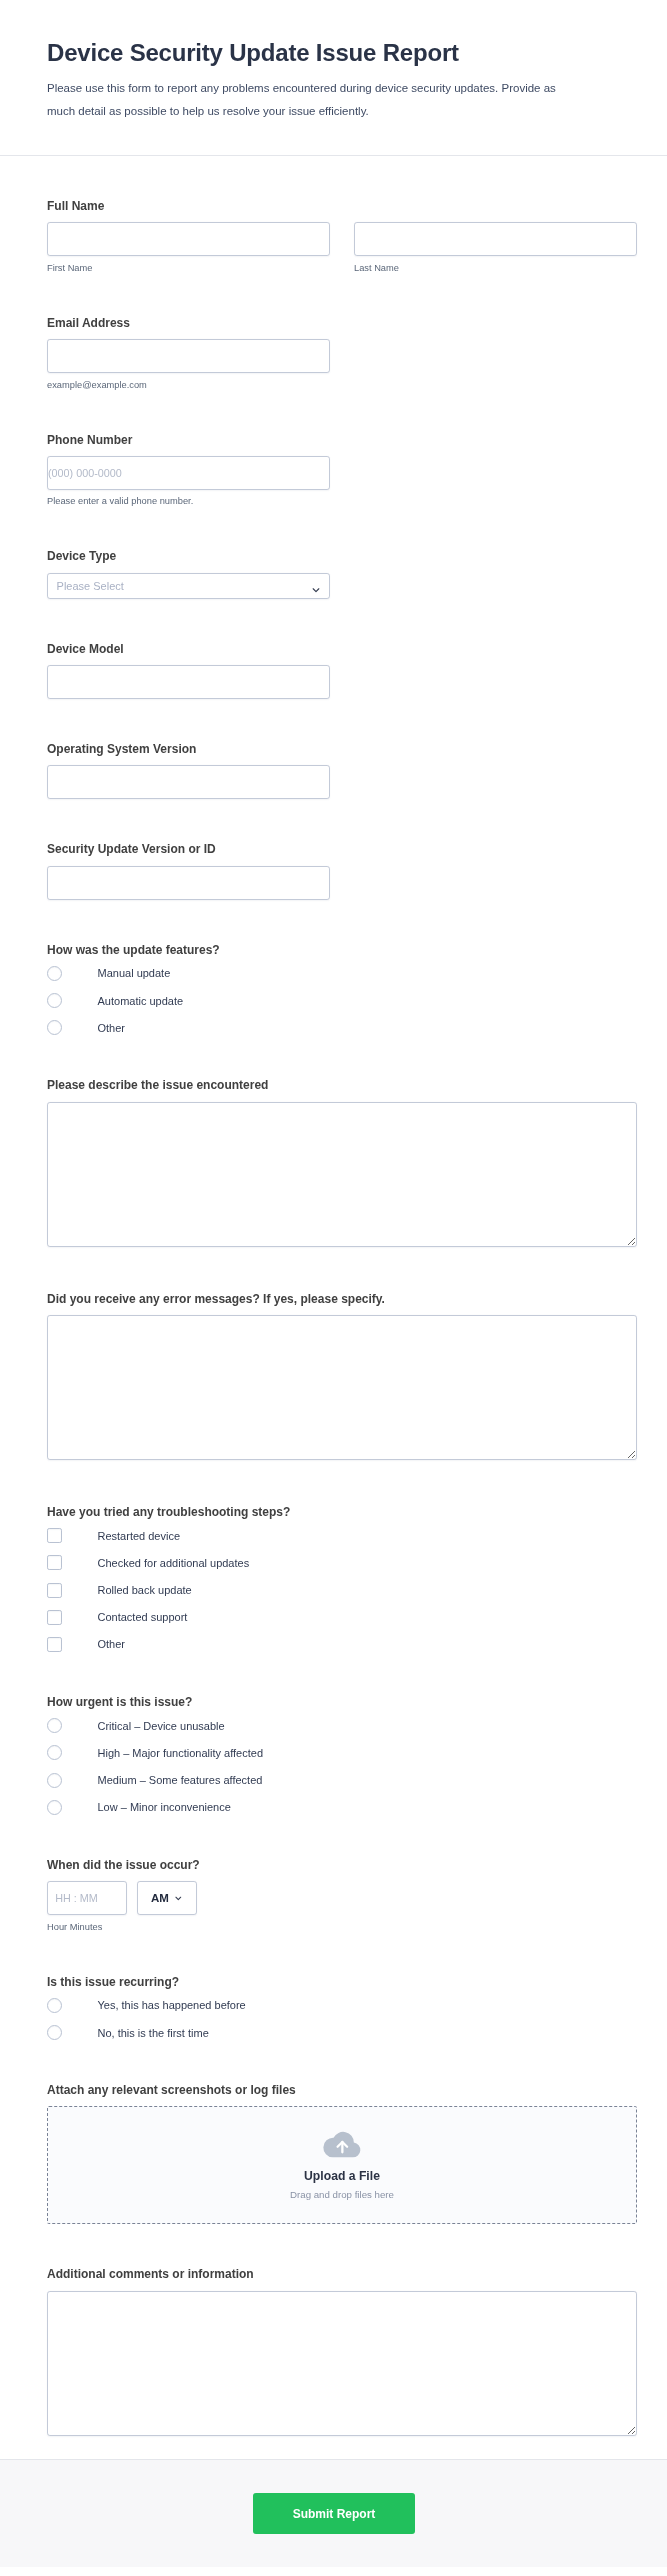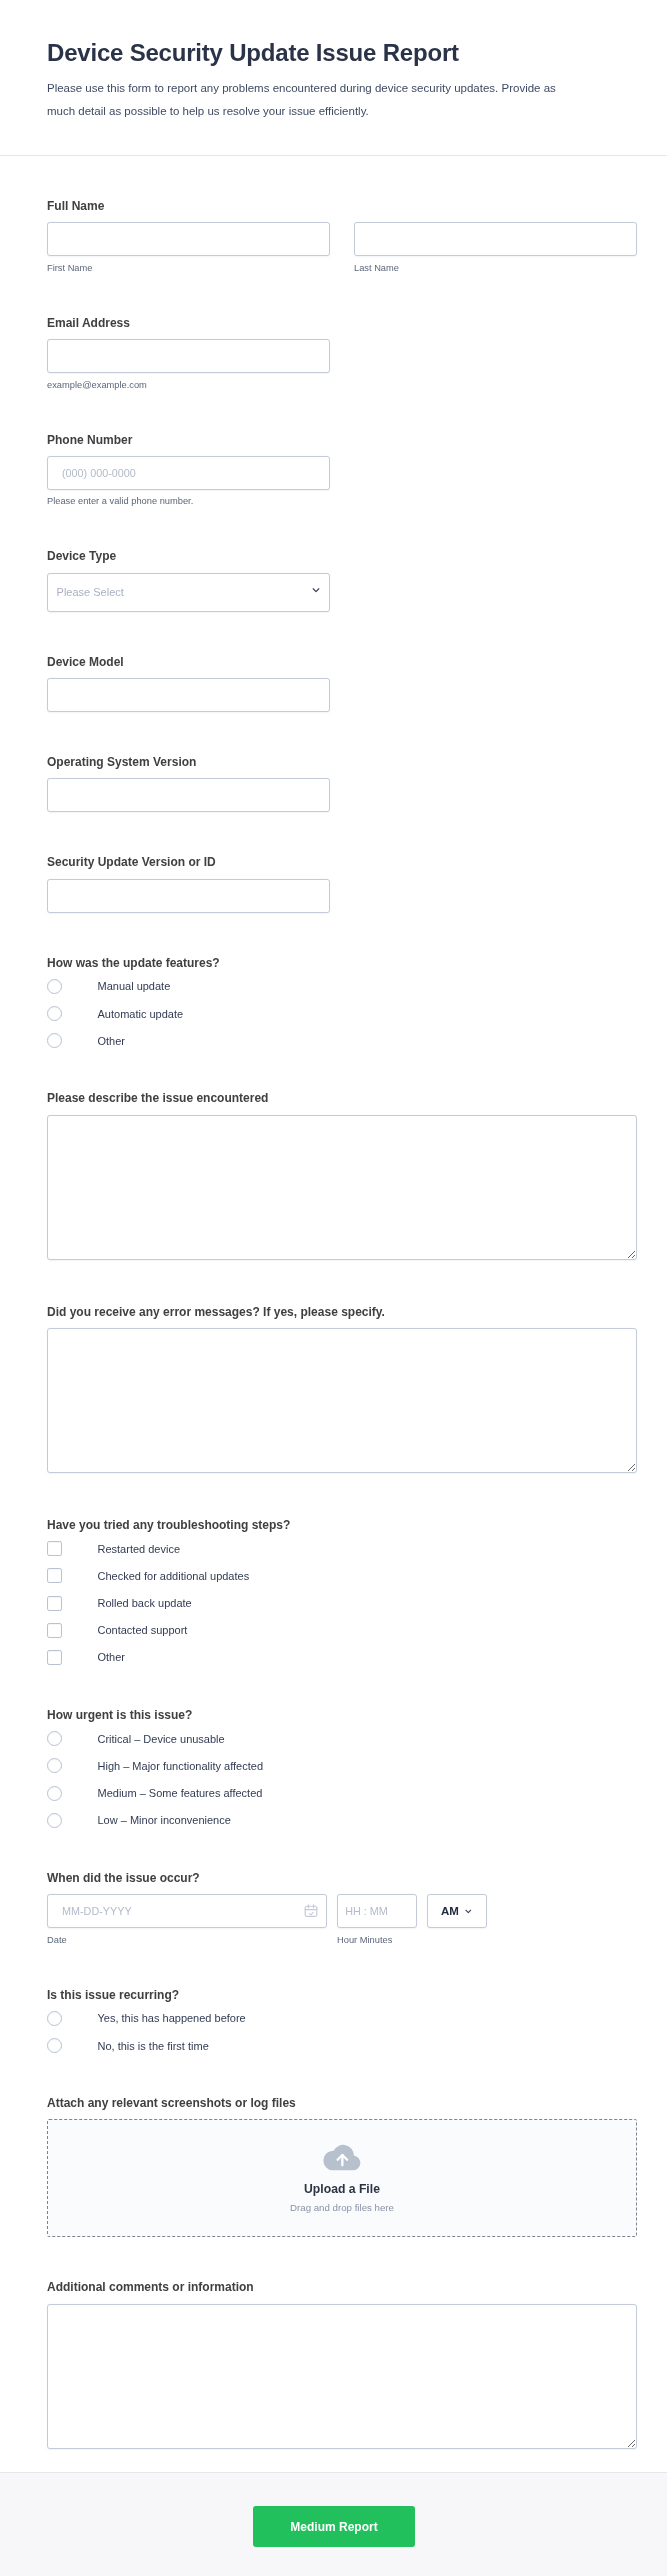--- a/index.html
+++ b/index.html
@@ -53,31 +53,31 @@
   .text-input, .select-box, .mini-input, .ampm-box {
     border: 0.7px solid #c3cad8;
     border-radius: 2.9px;
     background: #fff;
     box-shadow: 0 0.7px 1.4px rgba(87,100,126,0.07);
     font-family: inherit;
     font-size: 10.8px;
     color: #2c3345;
     outline: none;
   }
-  .text-input { height: 34px; width: 283px; padding: 0 14px; }
+  .text-input { height: 34px; width: 283px; padding: 0 0; }
   ::placeholder { color: #b3bac9; opacity: 1; }
 
   .name-row { display: flex; gap: 24px; }
   .name-col { width: 283px; }
   .name-col .text-input { width: 100%; }
 
   
   .select-wrap { position: relative; width: 283px; }
   .select-box {
-    width: 100%; height: 39px;
+    width: 100%; height: 26px;
     display: flex; align-items: center;
     padding: 0 24.4px 0 8.6px;
     cursor: pointer;
   }
   .select-placeholder { color: #a9b1c4; font-size: 11px; }
   .select-chevron { position: absolute; right: 9.3px; top: 12.2px; }
 
   
   textarea.big-text {
     width: 590px; height: 145px;
@@ -297,31 +297,20 @@
       <div class="opt-row">
         <span class="radio-dot"></span>
         <span class="opt-label">Low – Minor inconvenience</span>
       </div>
     </div>
   </div>
 
   <div class="section">
     <span class="q-label">When did the issue occur?</span>
     <div class="dt-row">
-      <div class="date-col">
-        <div class="date-wrap">
-          <input class="text-input" type="text" placeholder="MM-DD-YYYY" style="">
-          <svg class="calendar-icon" width="16" height="16" viewBox="0 0 22 22" fill="none" stroke="#c3cad8" stroke-width="1.6" stroke-linecap="round" stroke-linejoin="round">
-            <rect x="3" y="4.5" width="16" height="14" rx="2.5"></rect>
-            <path d="M7.5 2.5v4M14.5 2.5v4M3 9h16"></path>
-            <path d="M9 14.5l1.8 1.8 3.2-3.2" stroke="#c9d0dc"></path>
-          </svg>
-        </div>
-        <div class="sublabel">Date</div>
-      </div>
       <div class="time-col">
         <input class="mini-input" type="text" placeholder="HH : MM" style="">
         <div class="sublabel time-sublabel">Hour Minutes</div>
       </div>
       <div class="ampm-box">
         <span>AM</span>
         <svg width="8.6" height="8.6" viewBox="0 0 16 16" fill="none">
             <path d="M3.5 6l4.5 4.5L12.5 6" stroke="#333b4f" stroke-width="2" stroke-linecap="round" stroke-linejoin="round"></path>
           </svg>
       </div>
@@ -358,15 +347,15 @@
   </div>
 
   <div class="section">
     <span class="q-label">Additional comments or information</span>
     <textarea class="big-text" style=""></textarea>
   </div>
 
 </div>
 
 <div class="footer">
-  <button class="submit-btn">Medium Report</button>
+  <button class="submit-btn">Submit Report</button>
 </div>
 
 
 </body></html>

